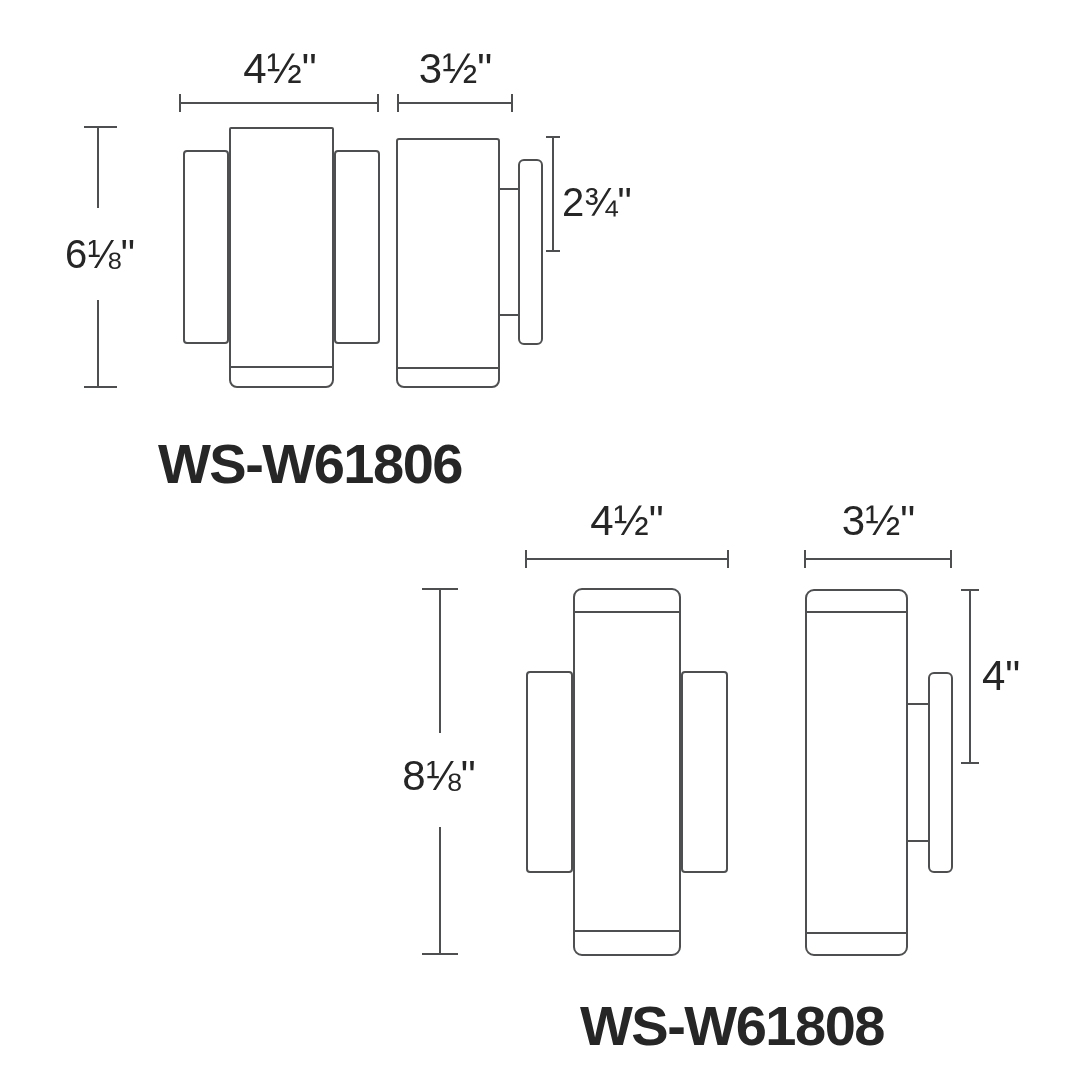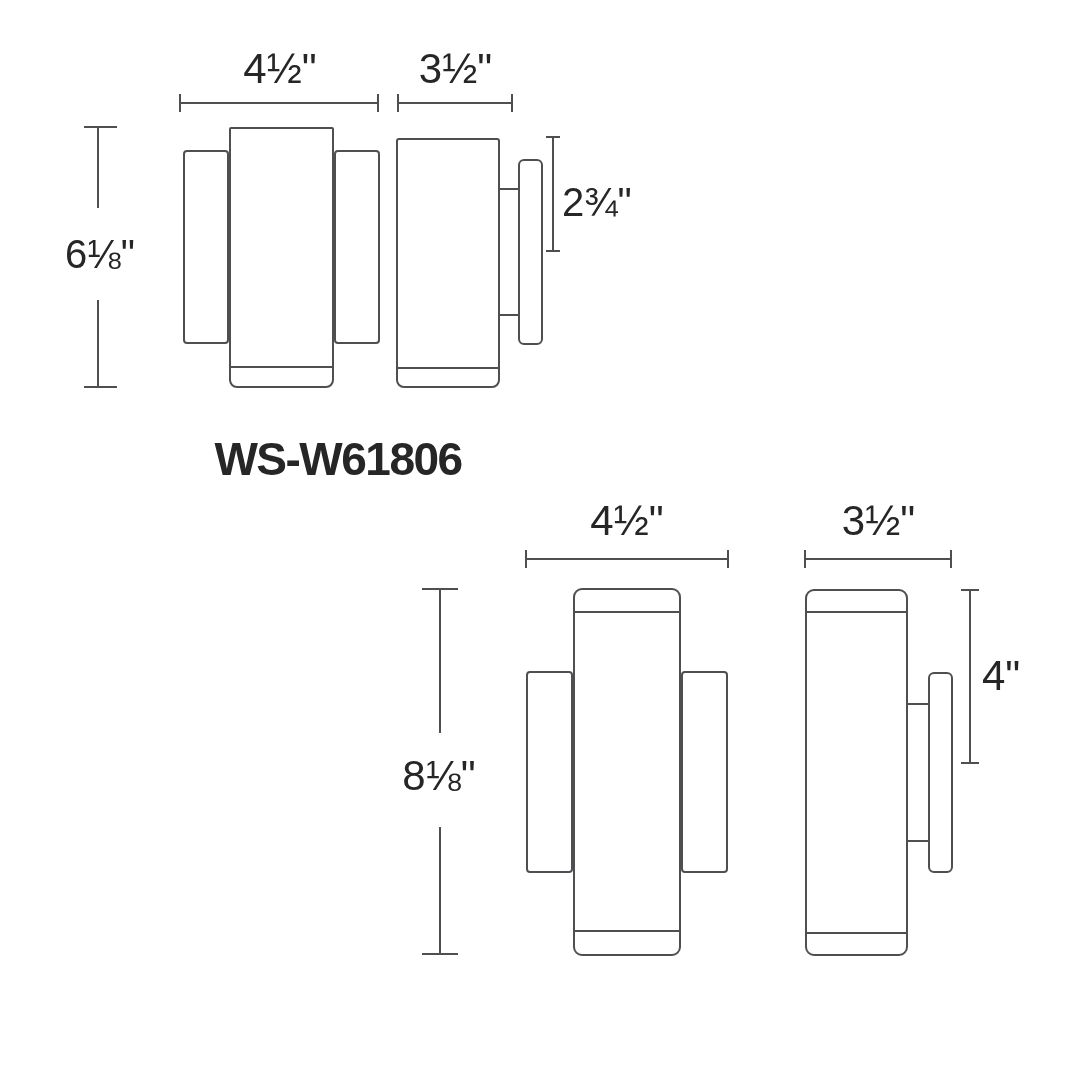--- a/index.html
+++ b/index.html
@@ -14,22 +14,22 @@
     position:absolute; box-sizing:border-box;
     background:#fff; border:2px solid var(--line);
   }
   .ln { position:absolute; background:var(--line); }
   .dim-text {
     position:absolute; font-size:42px; line-height:1.0;
     color:var(--ink); white-space:nowrap;
   }
   .centered { text-align:center; }
   .model-label {
-    position:absolute; font-size:46px; font-weight:bold;
-    letter-spacing:-1.5px; text-align:center; color:var(--ink);
+    position:absolute; font-size:56px; font-weight:bold;
+    letter-spacing:-1.5px; text-align:left; color:var(--ink);
     white-space:nowrap; line-height:1.0;
   }
   .z1 { z-index:1; } .z2 { z-index:2; } .z3 { z-index:3; }
 </style>
 </head>
 <body>
 
 <div class="canvas">
 
   <div class="dim-text centered" style="left:180px;top:48px;width:200px;">4½"</div>
@@ -93,14 +93,15 @@
   <div class="ln z3" style="left:806px;top:932px;width:101px;height:2px;"></div>
   <div class="ln z1" style="left:908px;top:703px;width:20px;height:2px;"></div>
   <div class="ln z1" style="left:908px;top:840px;width:20px;height:2px;"></div>
   <div class="shape z1" style="left:928px;top:672px;width:25px;height:201px;border-radius:6px;"></div>
 
   <div class="ln" style="left:961px;top:589px;width:18px;height:2px;"></div>
   <div class="ln" style="left:969px;top:590px;width:2px;height:174px;"></div>
   <div class="ln" style="left:961px;top:762px;width:18px;height:2px;"></div>
   <div class="dim-text" style="left:982px;top:655px;">4"</div>
 
+  <div class="model-label" style="left:580px;top:998px;width:360px;">WS-W61808</div>
 
 </div>
 
 </body></html>

